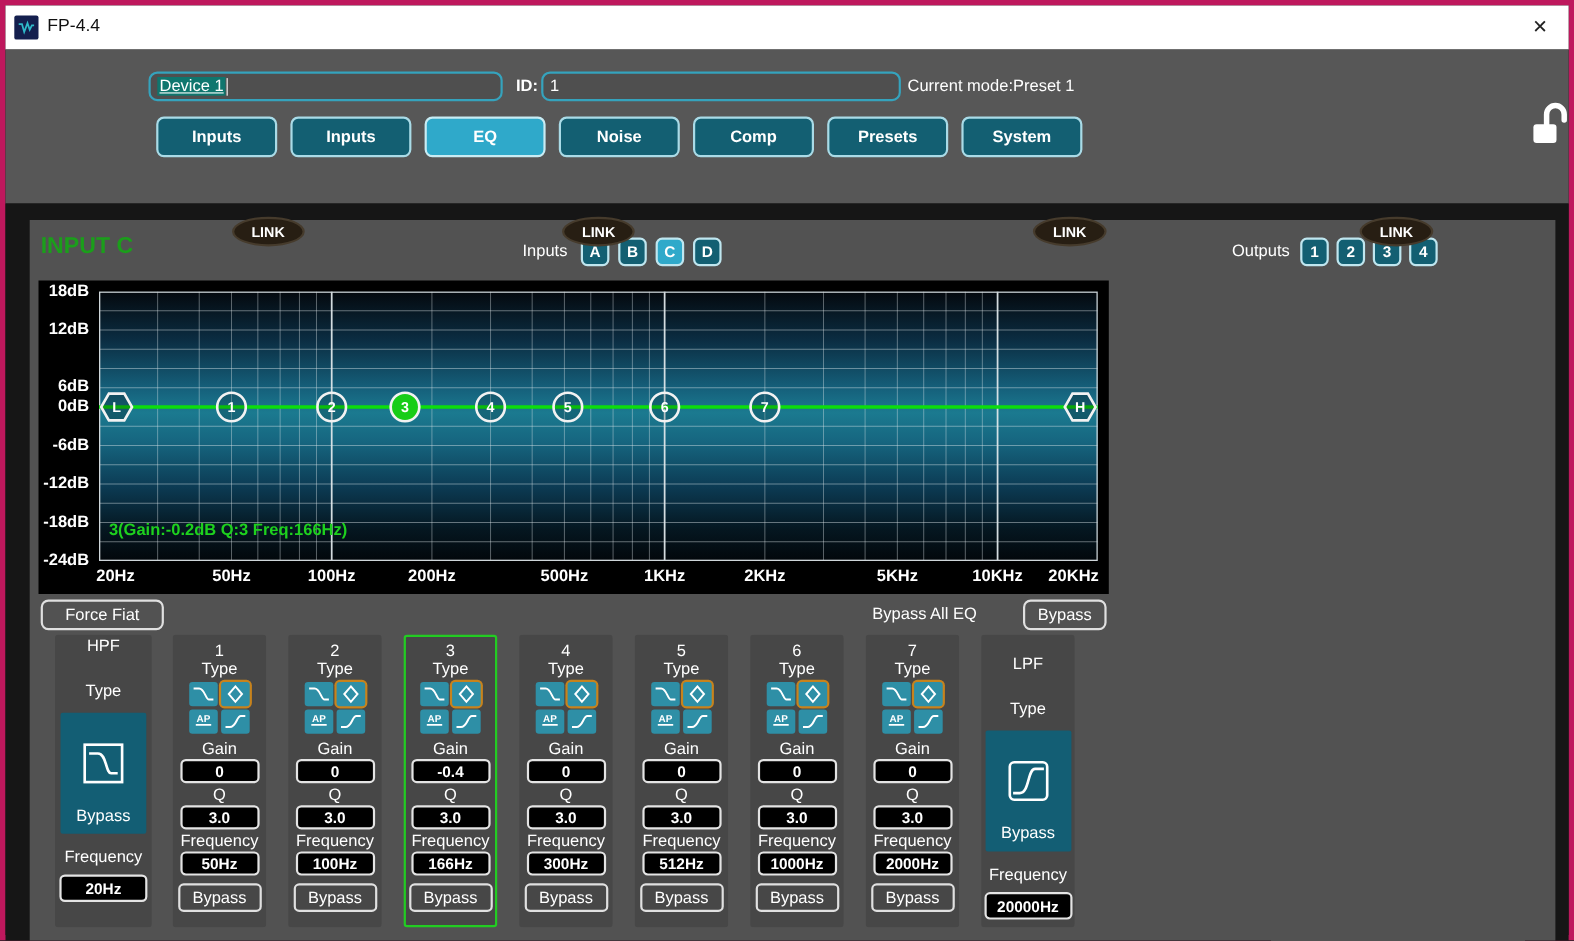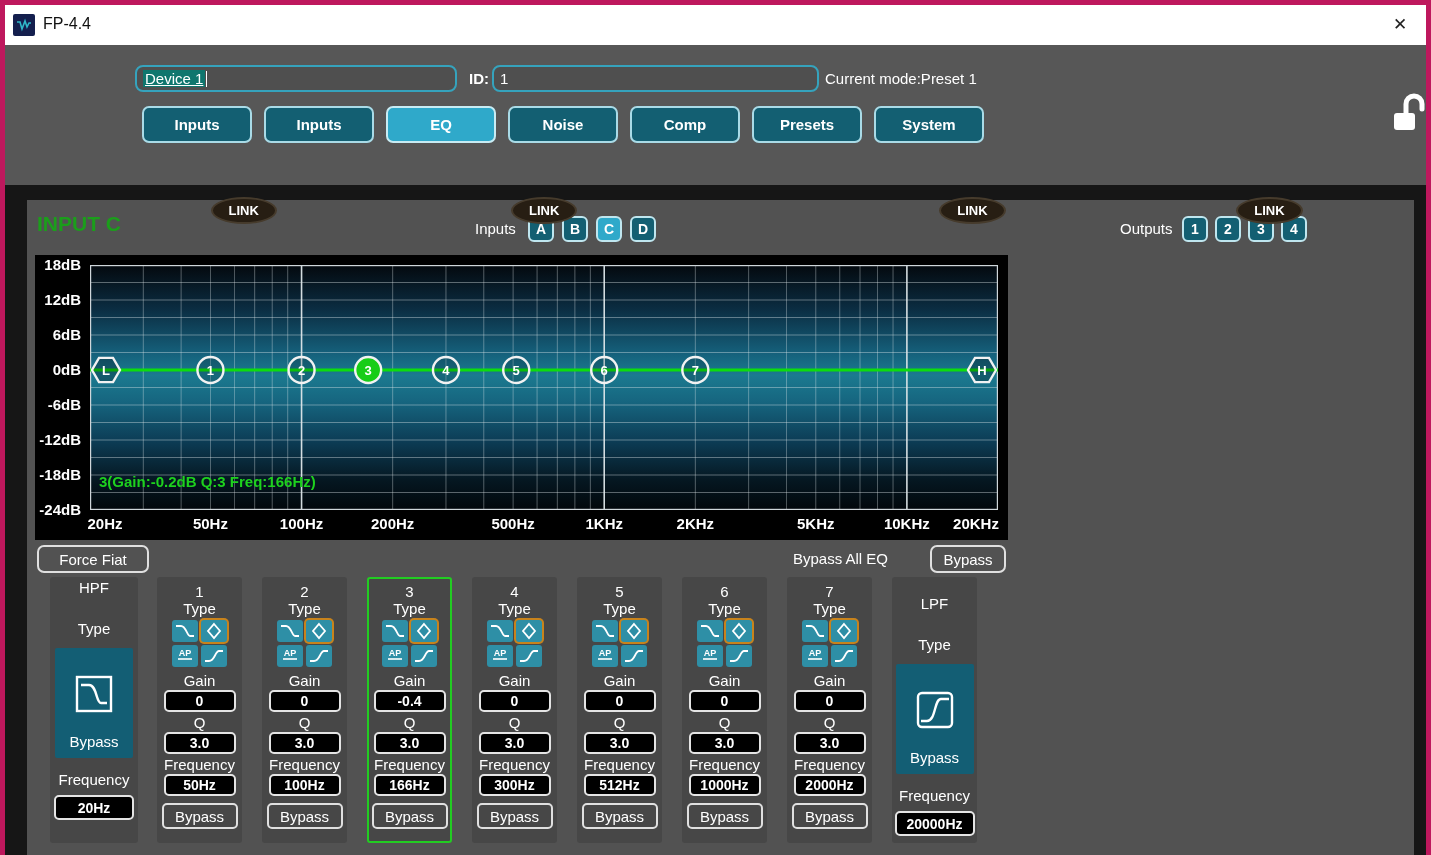--- a/index.html
+++ b/index.html
@@ -177,21 +177,21 @@
           <div class="io-btn" style="left: 1155px; top: 16px;">1</div>
           <div class="io-btn" style="left: 1188px; top: 16px;">2</div>
           <div class="io-btn" style="left: 1221px; top: 16px;">3</div>
           <div class="io-btn" style="left: 1254px; top: 16px;">4</div>
         </div>
 
       <div class="graph-box">
         <div class="ylabels" id="ylabels">
             <div class="ylab" style="top: -9px;">18dB</div>
             <div class="ylab" style="top: 26px;">12dB</div>
-            <div class="ylab" style="top: 61px;">6dB</div>
+            <div class="ylab" style="top: 77px;">6dB</div>
             <div class="ylab" style="top: 96px;">0dB</div>
             <div class="ylab" style="top: 131px;">-6dB</div>
             <div class="ylab" style="top: 166px;">-12dB</div>
             <div class="ylab" style="top: 201px;">-18dB</div>
             <div class="ylab" style="top: 236px;">-24dB</div>
           </div>
         <div class="plot" id="plot">
             <svg width="908" height="245" viewBox="0 0 908 245">
               <line x1="0" y1="0" x2="0" y2="245" stroke="#dfe7ea" stroke-width="0.8" opacity="0.45"></line>
               <line x1="53.29695440751952" y1="0" x2="53.29695440751952" y2="245" stroke="#dfe7ea" stroke-width="0.8" opacity="0.45"></line>

